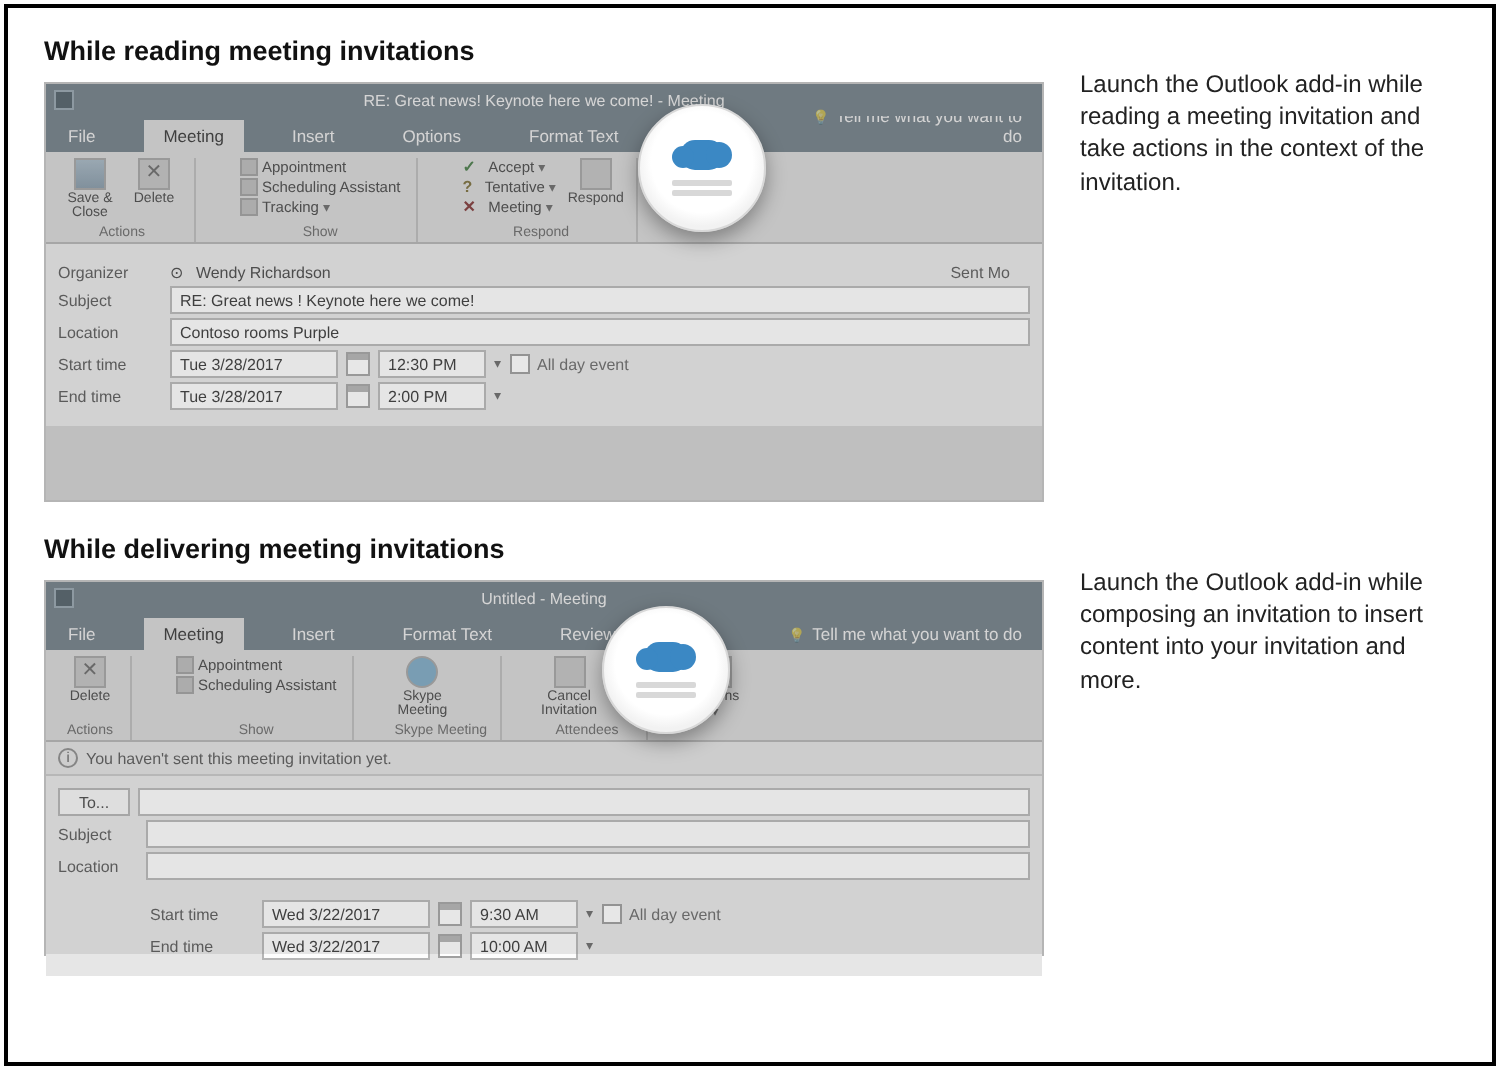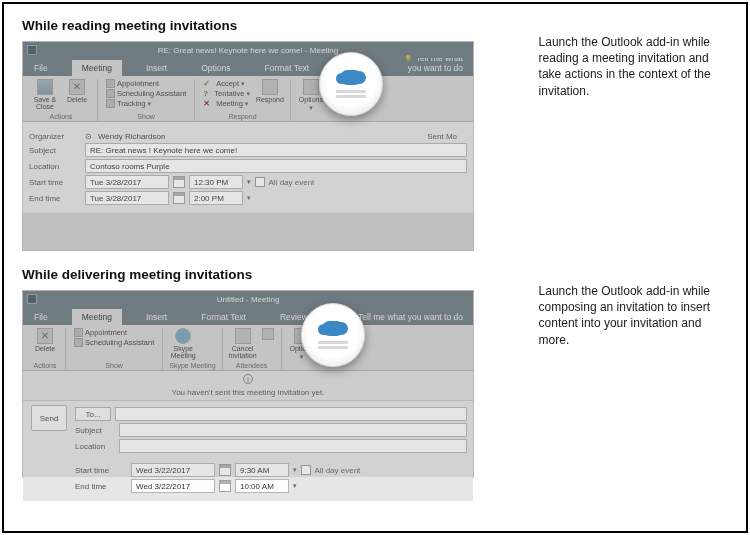--- a/index.html
+++ b/index.html
@@ -20,21 +20,21 @@
     padding: 12px 18px 10px 18px;
     position: relative;
   }
   .section { display: flex; gap: 18px; margin-bottom: 14px; }
   .section-left { width: 500px; }
   .section-right { width: 190px; font-size: 12px; color: #222; line-height: 1.35; padding-top: 18px; }
   .section-heading { font-size: 13.5px; color: #111; margin: 2px 0 8px 0; font-weight: 700; }
 
   
   .ow {
-    width: 452px;
+    width: 500px;
     border: 1px solid #b5b5b5;
     background: #cfcfcf;
     position: relative;
     font-size: 8px;
     color: #444;
     filter: grayscale(0.2);
   }
   .ow.dimmed::after {
     content: "";
     position: absolute;
@@ -69,21 +69,21 @@
   .tab.active { background: #d5d5d5; color: #333; margin-top: 48px; }
   .tab.tell { flex:1; padding-left:6px; }
   .tab.tell::before { content:"\1F4A1"; font-size:7px; margin-right:3px; opacity:.6; }
 
   .ribbon {
     height: 46px;
     background: #d5d5d5;
     border-bottom: 1px solid #b0b0b0;
     display: flex;
     padding: 3px 4px 0 4px;
-    gap: 2px;
+    gap: 16px;
   }
   .rgroup { border-right:1px solid #b8b8b8; padding: 0 6px 0 4px; display:flex; flex-direction:column; justify-content:space-between; height:100%; }
   .rgroup:last-child{border-right:none;}
   .rgroup-label { font-size:7px; text-align:center; color:#666; padding-bottom:1px; }
   .rgroup-body { display:flex; gap:4px; align-items:flex-start; flex:1; }
   .bigbtn { display:flex; flex-direction:column; align-items:center; gap:1px; width:28px; font-size:7px; text-align:center; line-height:1; }
   .bigbtn .ico { width:16px; height:16px; background:#bfbfbf; border:1px solid #a0a0a0; }
   .bigbtn .ico.x::before { content:"✕"; display:block; text-align:center; line-height:14px; font-size:10px; color:#666;}
   .bigbtn .ico.sv { background:linear-gradient(#9db3c2,#7f97a8); }
   .stack { display:flex; flex-direction:column; gap:1px; font-size:7.5px; }
@@ -103,21 +103,21 @@
   .flabel { width:52px; font-size:8px; color:#555; }
   .finput { flex:1; height:14px; background:#fdfdfd; border:1px solid #b5b5b5; padding:0 4px; font-size:8px; line-height:13px; color:#333; white-space:nowrap; overflow:hidden; }
   .finput.short { flex:none; width:84px; }
   .finput.time { flex:none; width:54px; }
   .cal-ico { width:12px;height:12px;border:1px solid #a0a0a0;background:#fff;display:inline-block;position:relative; }
   .cal-ico::before{content:"";position:absolute;top:0;left:0;right:0;height:3px;background:#b0b0b0;}
   .chkbox { width:10px;height:10px;border:1px solid #999;background:#fff;display:inline-block; }
   .allday { font-size:8px;color:#666; }
   .status-right{ position:absolute; right:10px; font-size:8px; color:#555;}
   .msgbody { background:#efefef; padding:8px 10px; font-size:8.5px; color:#555; border-top:1px solid #ccc; line-height:1.5; }
-  .info-bar { background:#e0e0e0; border-bottom:1px solid #c5c5c5; padding:3px 6px; font-size:8px; color:#555; display:flex; align-items:center; gap:4px;flex-direction:column;}
+  .info-bar { background:#e0e0e0; border-bottom:1px solid #c5c5c5; padding:3px 6px; font-size:8px; color:#555; display:flex; align-items:center; gap:4px;}
   .info-bar .i-ico{width:10px;height:10px;border-radius:50%;border:1px solid #888;display:inline-block;text-align:center;line-height:9px;font-size:7px;}
 
   .compose-left { display:flex; gap:6px; padding:4px 6px; background:#e6e6e6; }
   .send-wrap { width:40px; display:flex; flex-direction:column; align-items:center; gap:2px; }
   .send-box { width:36px;height:26px;background:#f5f5f5;border:1px solid #b0b0b0;border-radius:2px;display:flex;align-items:center;justify-content:center;font-size:8px;color:#444; }
   .compose-fields{ flex:1; }
   .to-btn{ width:36px;height:14px;background:#f5f5f5;border:1px solid #b0b0b0;font-size:8px;display:flex;align-items:center;justify-content:center; }
 
   
   .circle {
@@ -343,25 +343,20 @@
             <div class="rgroup-label">&nbsp;</div>
           </div>
         </div>
 
         <div class="info-bar">
           <span class="i-ico">i</span>
           <span>You haven't sent this meeting invitation yet.</span>
         </div>
 
         <div class="compose-left">
-          <div class="send-wrap">
-            <div class="send-box">
-              <span>Send</span>
-            </div>
-          </div>
           <div class="compose-fields">
             <div class="frow">
                 <div class="to-btn">To...</div>
                 <div class="finput"></div>
               </div>
             <div class="frow">
                 <div class="flabel" style="width:40px">Subject</div>
                 <div class="finput"></div>
               </div>
             <div class="frow">

